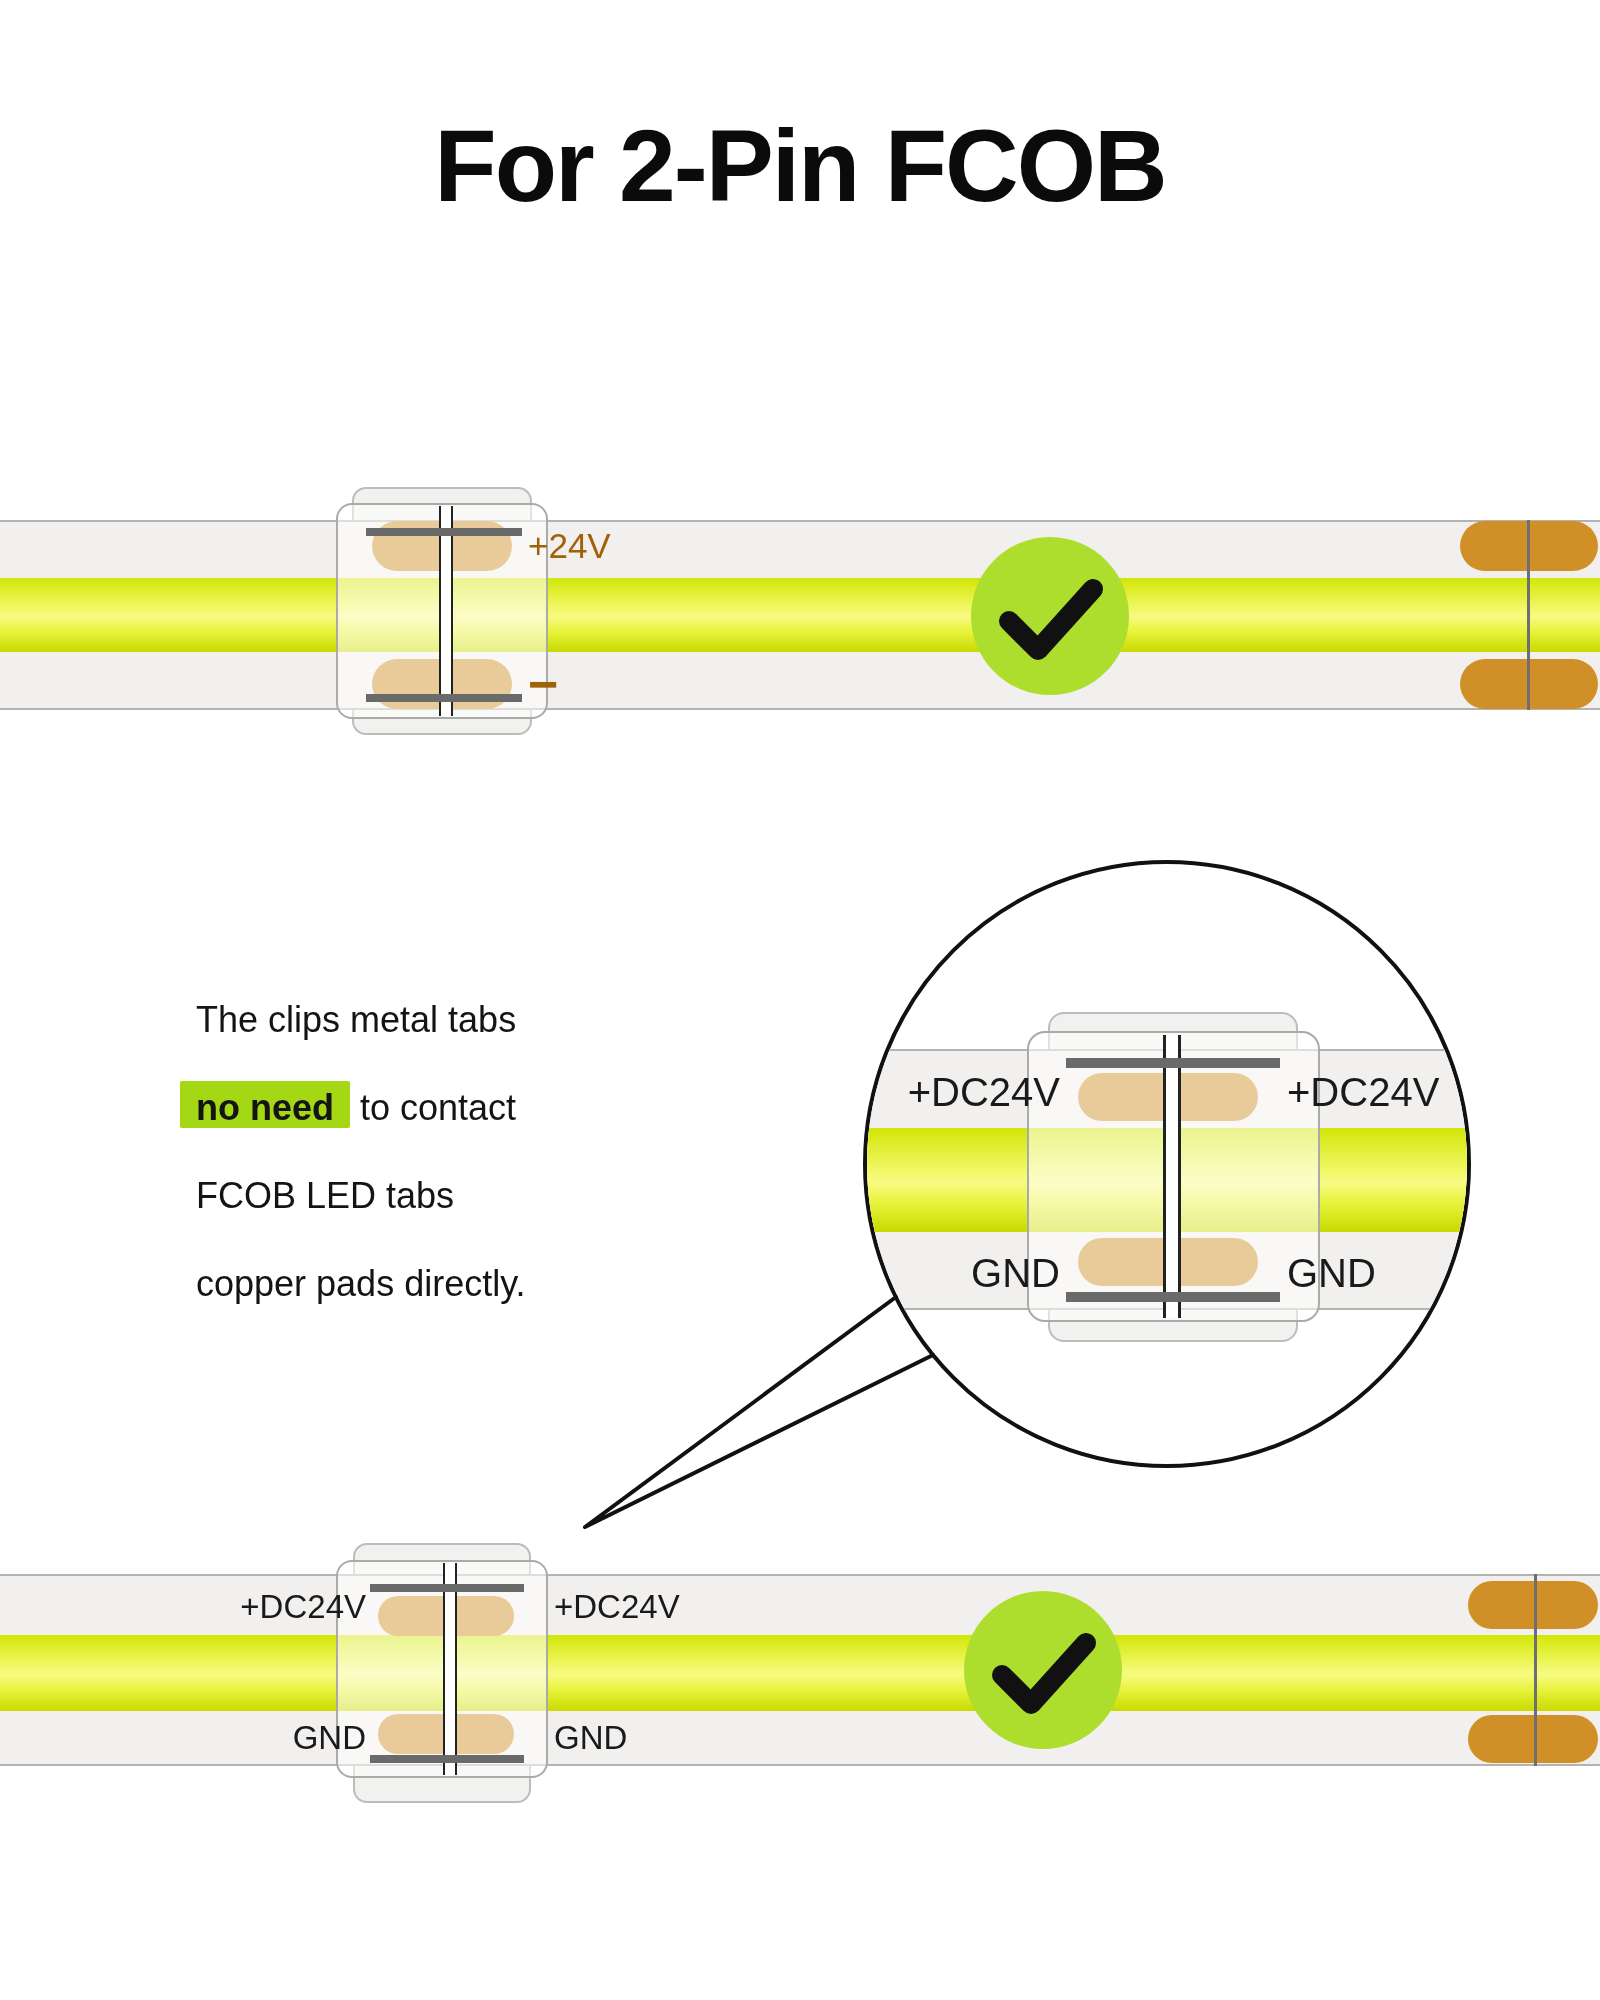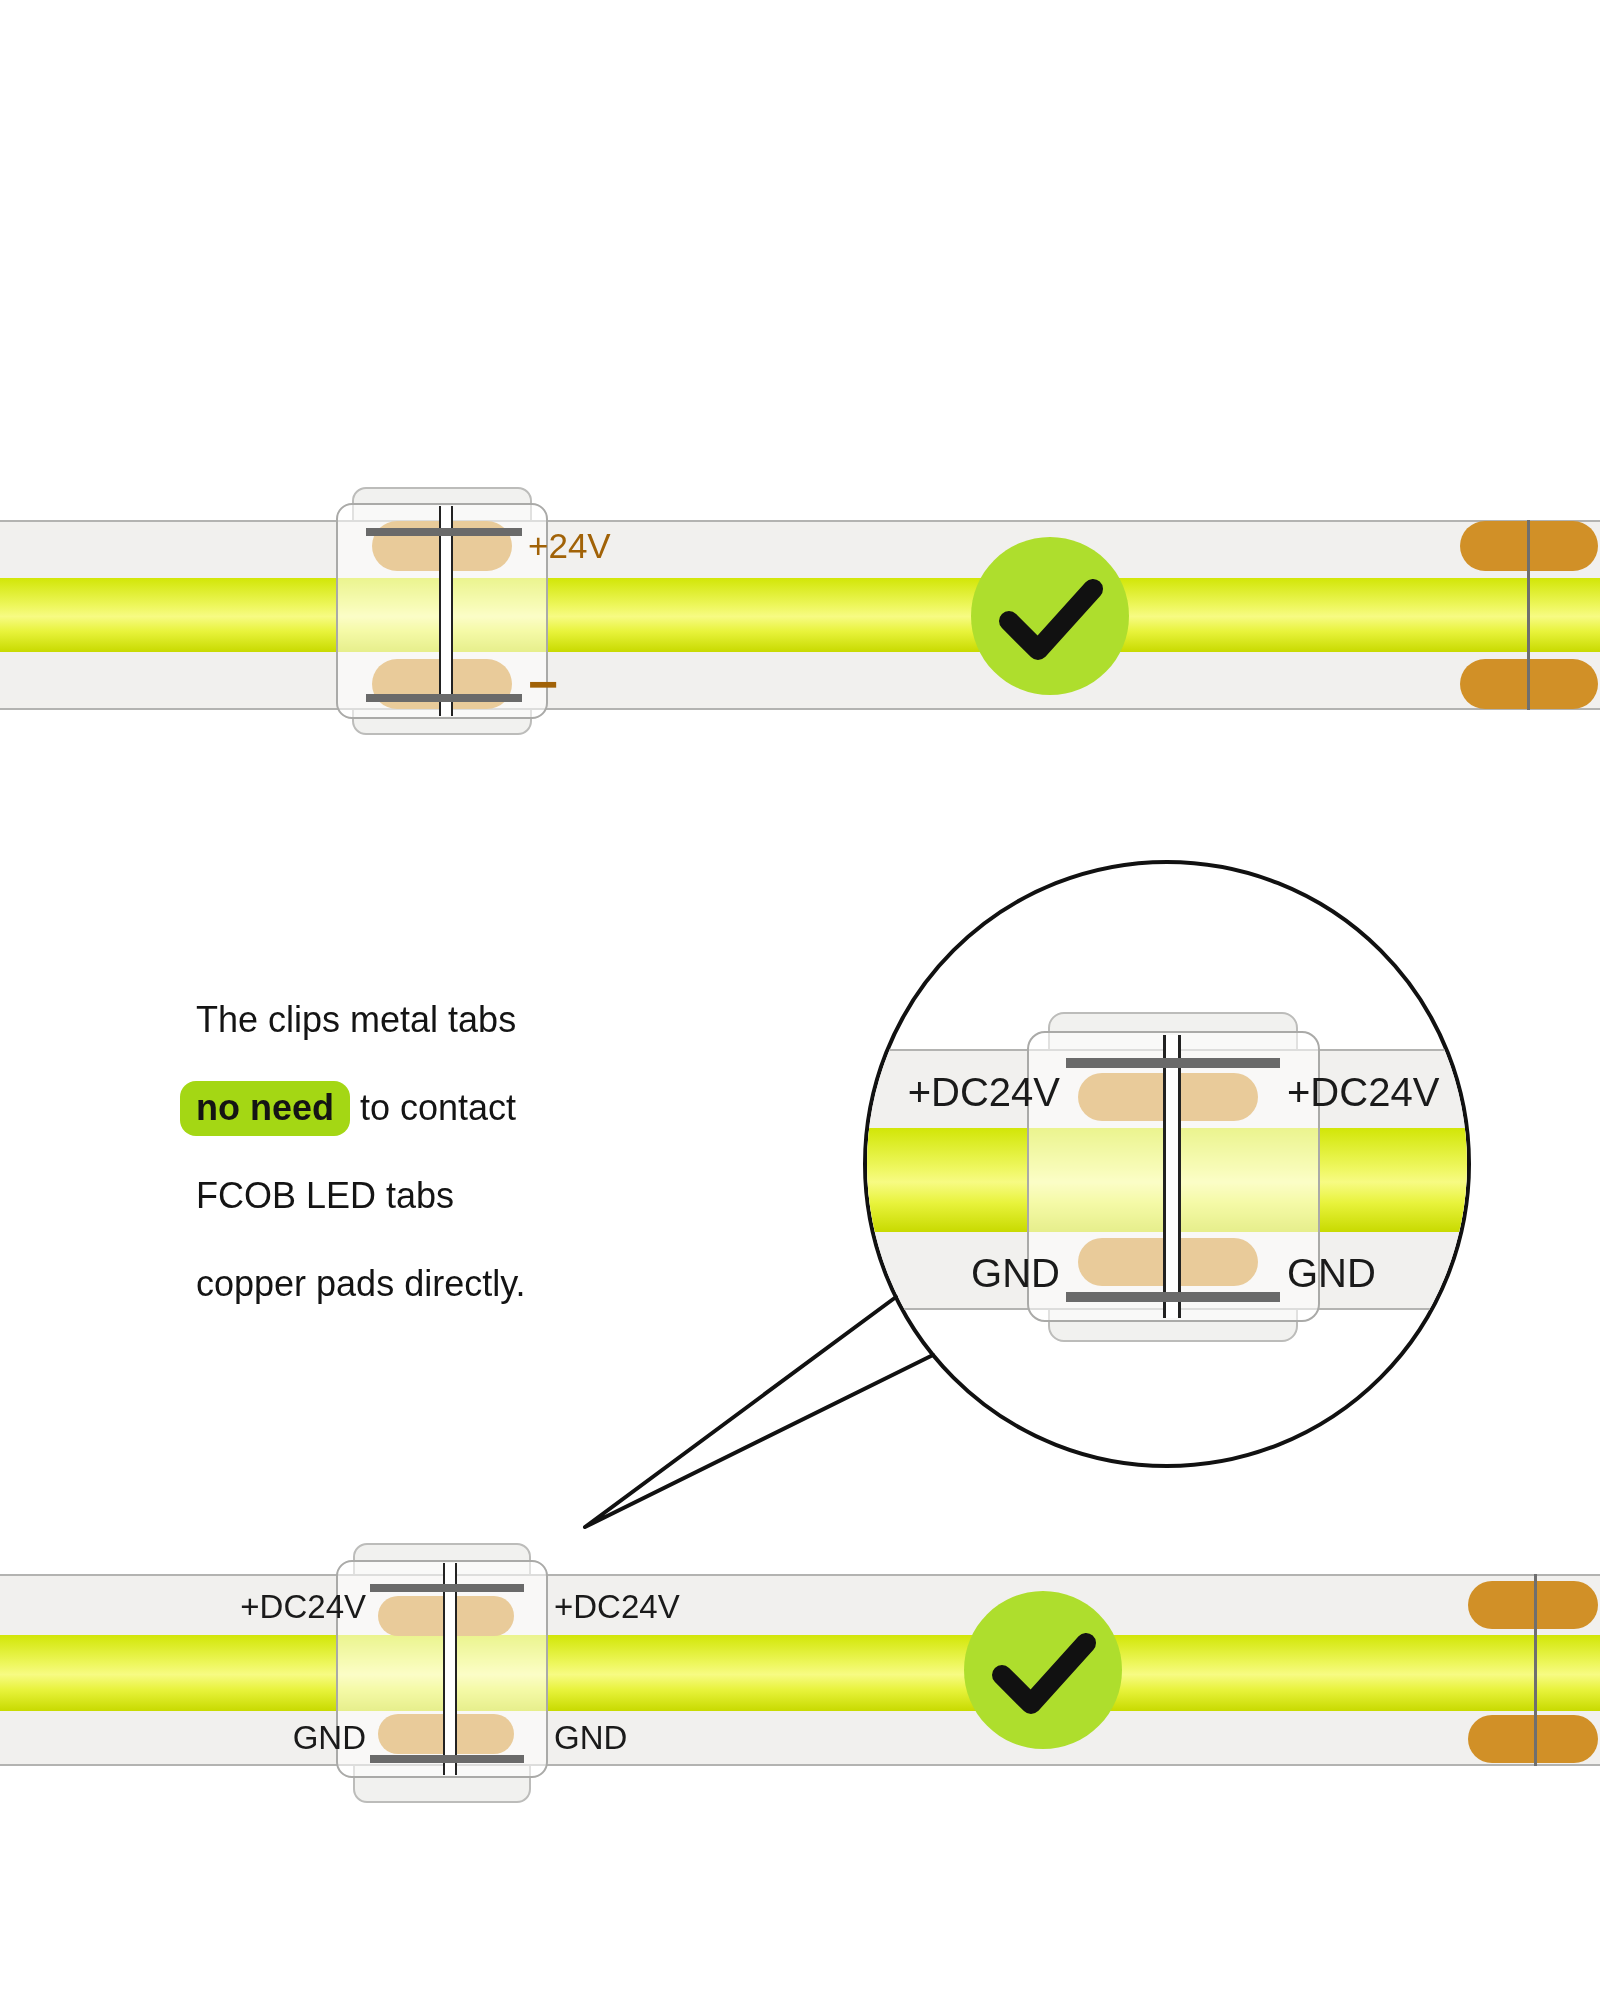--- a/index.html
+++ b/index.html
@@ -41,22 +41,22 @@
   #body1{left:336px;top:503px;width:212px;height:216px;box-sizing:border-box;}
   #gap1{left:439px;top:506px;width:14px;height:210px;}
   #bar1t{left:366px;top:528px;width:156px;height:8px;}
   #bar1b{left:366px;top:694px;width:156px;height:8px;}
   #lbl24v{left:528px;top:525px;}
   #lblminus{left:528px;top:658px;font-size:52px;font-weight:bold;line-height:52px;}
   #check1{left:971px;top:537px;}
 
   
   #note{left:196px;top:976px;font-size:36px;line-height:88px;color:#141414;}
-  #note .hl{background:#a4d714;font-weight:bold;padding:6px 16px 8px 16px;
-            border-radius:16px;margin-left:-16px;}
+  #note .hl{background:#a4d714;font-weight:bold;padding:6px 16px 0 16px;
+            border-radius:2px;margin-left:-16px;}
 
   
   #mag{left:863px;top:860px;width:600px;height:600px;border:4px solid #111;
        border-radius:50%;background:#fff;overflow:hidden;}
   #mag .strip{left:-10px;width:620px;top:185px;height:261px;}
   #mag .band{left:-10px;width:620px;top:264px;height:104px;}
   #backtabM{left:181px;top:148px;width:250px;height:330px;border-radius:16px;box-sizing:border-box;}
   #padMa{left:211px;top:209px;width:180px;height:48px;border-radius:24px;}
   #padMb{left:211px;top:374px;width:180px;height:48px;border-radius:24px;}
   #bodyM{left:160px;top:167px;width:293px;height:291px;border-radius:18px;box-sizing:border-box;}
@@ -88,20 +88,21 @@
   #lblBdcR{left:554px;top:1587px;}
   #lblBgndL{left:150px;width:216px;top:1718px;text-align:right;}
   #lblBgndR{left:554px;top:1718px;}
   #check2{left:964px;top:1591px;}
 </style>
 </head>
 <body>
 
 <div class="page">
 
+  <div class="abs" id="title">For 2-Pin FCOB</div>
 
   <div>
     <div class="abs backtab" id="backtab1"></div>
     <div class="abs strip" id="strip1"></div>
     <div class="abs band" id="band1"></div>
     <div class="abs pad" id="padR1a"></div>
     <div class="abs pad" id="padR1b"></div>
     <div class="abs cut" id="cut1"></div>
     <div class="abs pad under" id="padC1a"></div>
     <div class="abs pad under" id="padC1b"></div>

